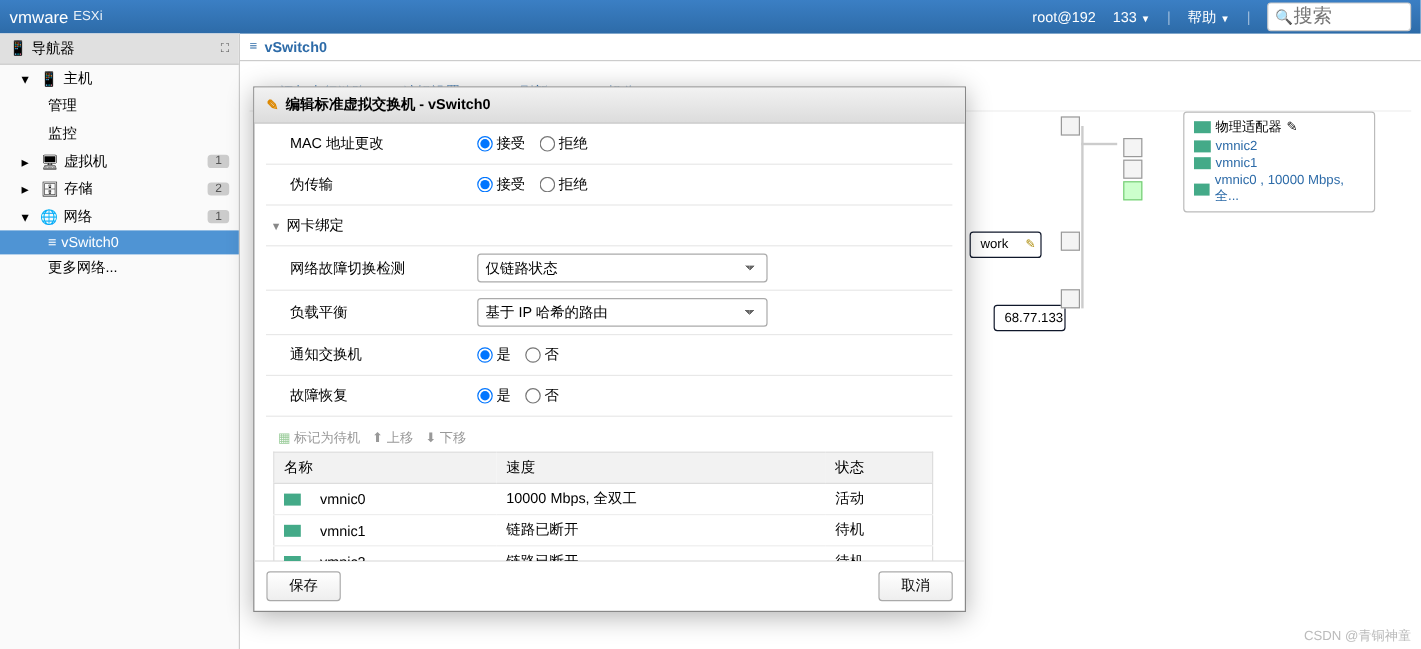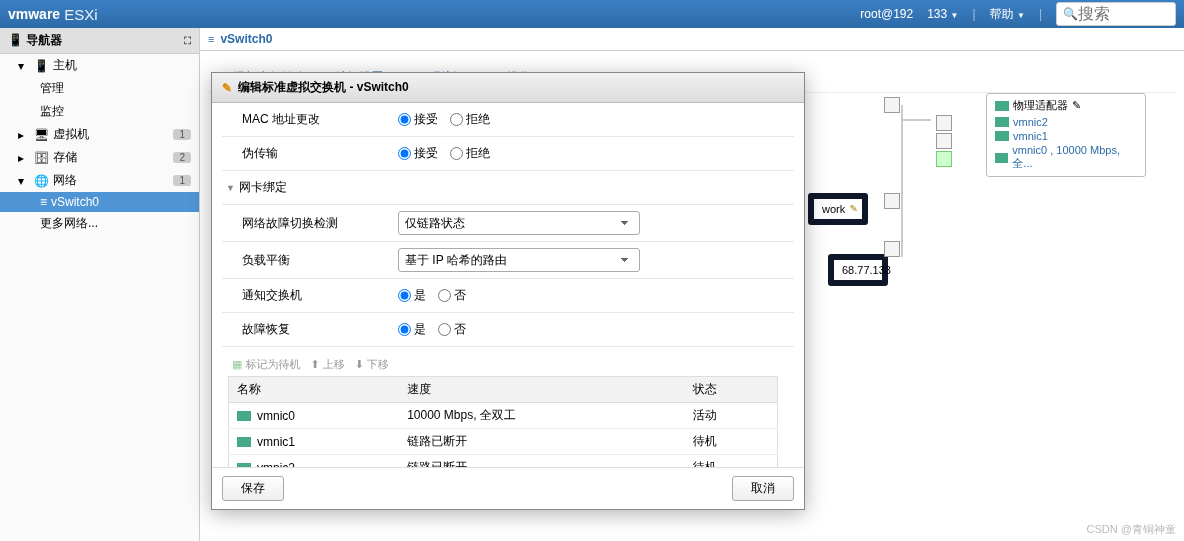--- a/index.html
+++ b/index.html
@@ -1,50 +1,50 @@
 <!DOCTYPE html>
 <html><head>
   <meta charset="utf-8">
   <style>
     * { box-sizing: border-box; margin: 0; padding: 0; font-family: Arial, sans-serif; }
     body { background: #fff; width: 1184px; height: 541px; overflow: hidden; position: relative; font-size: 12px; }
     
     .topbar { height: 28px; background: linear-gradient(#3b7fc4, #2d6ba8); display: flex; align-items: center; color: #fff; padding: 0 8px; }
-    .logo { font-weight: bold; font-size: 14px; margin-right: 4px; }
-    .logo-sub { font-size: 15px; opacity: 0.9; }
+    .logo { font-weight: normal; font-size: 14px; margin-right: 4px; }
+    .logo-sub { font-size: 11px; opacity: 0.9; }
     .topbar-right { margin-left: auto; display: flex; align-items: center; gap: 14px; font-size: 12px; }
     .topbar-right span { cursor: pointer; }
     .sep { opacity: 0.5; }
     .search-top { display: flex; align-items: center; background: #fff; border-radius: 3px; padding: 2px 6px; width: 120px; color: #999; border: 1px solid #ccc; }
     .search-top input { border: none; outline: none; width: 90px; font-size: 16px; }
     
     .main { display: flex; height: calc(100% - 28px); }
     .sidebar { width: 200px; border-right: 1px solid #ccc; background: #fafafa; }
-    .sidebar-head { background: #e0e0e0; padding: 4px 8px; font-weight: bold; border-bottom: 1px solid #ccc; display: flex; align-items: center; justify-content: space-between; }
+    .sidebar-head { background: #e0e0e0; padding: 4px 8px; font-weight: normal; border-bottom: 1px solid #ccc; display: flex; align-items: center; justify-content: space-between; }
     .sidebar-head .maximize-icon { font-size: 10px; color: #555; cursor: pointer; }
     .tree-item { padding: 3px 8px 3px 18px; display: flex; align-items: center; gap: 4px; cursor: pointer; }
     .tree-item.sub { padding-left: 40px; }
     .tree-item.selected { background: #4f94d4; color: #fff; }
     .tree-badge { margin-left: auto; background: #ccc; color: #555; border-radius: 3px; padding: 0 6px; font-size: 10px; }
     .tree-icon { width: 12px; display: inline-block; }
     
     .content { flex: 1; display: flex; flex-direction: column; position: relative; }
     .content-head { padding: 4px 8px; border-bottom: 1px solid #ccc; display: flex; align-items: center; gap: 6px; color: #2d6ba8; font-weight: bold; }
     .content-head .sw-icon { font-size: 11px; }
     .content-body { flex: 1; padding: 12px 8px 8px 8px; position: relative; overflow-y: auto; }
     .content-body::-webkit-scrollbar { width: 14px; }
     .content-body::-webkit-scrollbar-track { background: #f0f0f0; }
     .content-body::-webkit-scrollbar-thumb { background: #c0c0c0; border: 1px solid #a0a0a0; }
     .toolbar { display: flex; align-items: center; gap: 16px; padding: 6px 10px; border-bottom: 1px solid #eee; }
     .tool-item { display: flex; align-items: center; gap: 4px; cursor: pointer; color: #2d6ba8; }
     .tool-sep { color: #ccc; }
     .caret-dn { font-size: 8px; }
     
     .diagram-area { padding: 40px 10px; position: relative; height: 380px; }
-    .pg-box { position: absolute; border: 6px solid #0f172a; border-radius: 3px; background: #fff; padding: 4px 8px; font-size: 11px; }
+    .pg-box { position: absolute; border: 1px solid #0f172a; border-radius: 3px; background: #fff; padding: 4px 8px; font-size: 11px; }
     .pg-box .edit-pencil { position: absolute; right: 4px; top: 4px; font-size: 10px; color: #a80; }
     .adapter-box { position: absolute; right: 30px; top: 0; width: 160px; border: 1px solid #bbb; border-radius: 3px; padding: 4px 8px; font-size: 11px; background: #fff; }
     .adapter-box .hdr { display: flex; align-items: center; gap: 4px; margin-bottom: 2px; }
     .adapter-box .row { display: flex; align-items: center; gap: 4px; padding: 1px 0; color: #2d6ba8; }
     .nic-icon { width: 14px; height: 10px; background: #4a8; display: inline-block; }
     .connector { position: absolute; border: 1px solid #999; width: 16px; height: 16px; background: #f4f4f4; }
     .connector.green { border-color: #7c7; background: #cfc; }
     .wire { position: absolute; background: #ccc; }
     
     
@@ -66,21 +66,21 @@
     .arrow-toggle { display: inline-block; width: 10px; color: #888; font-size: 9px; }
     .radio-opt { display: flex; align-items: center; gap: 3px; }
     .radio-opt input { margin: 0; }
     .sel { width: 242px; padding: 4px 6px; border: 1px solid #aaa; border-radius: 3px; background: #fff; appearance: none; background-image: linear-gradient(45deg, transparent 50%, #666 50%), linear-gradient(135deg, #666 50%, transparent 50%); background-position: calc(100% - 14px) 50%, calc(100% - 10px) 50%; background-size: 4px 4px, 4px 4px; background-repeat: no-repeat; font-size: 12px; }
     
     .mini-toolbar { display: flex; align-items: center; gap: 10px; padding: 4px; }
     .mini-btn { display: flex; align-items: center; gap: 3px; font-size: 11px; color: #999; cursor: not-allowed; }
     .nic-table { width: calc(100% - 10px); border: 1px solid #ddd; border-collapse: collapse; margin: 0 6px 6px 0; }
     .nic-table th { background: #f2f2f2; text-align: left; padding: 4px 8px; font-weight: normal; border-bottom: 1px solid #ddd; font-size: 12px; }
     .nic-table td { padding: 4px 8px; border-bottom: 1px solid #eee; font-size: 12px; }
-    .nic-cell-name { display: flex; align-items: center; gap: 6px; }
+    .nic-cell-name { display: flex; align-items: center; gap: 16px; }
     
     .watermark { position: absolute; right: 8px; bottom: 4px; color: #bbb; font-size: 11px; z-index: 200; }
   </style>
 </head>
 <body>
 
 <div class="topbar">
   <span class="logo">vmware</span>
   <span class="logo-sub">ESXi</span>
   <div class="topbar-right">

